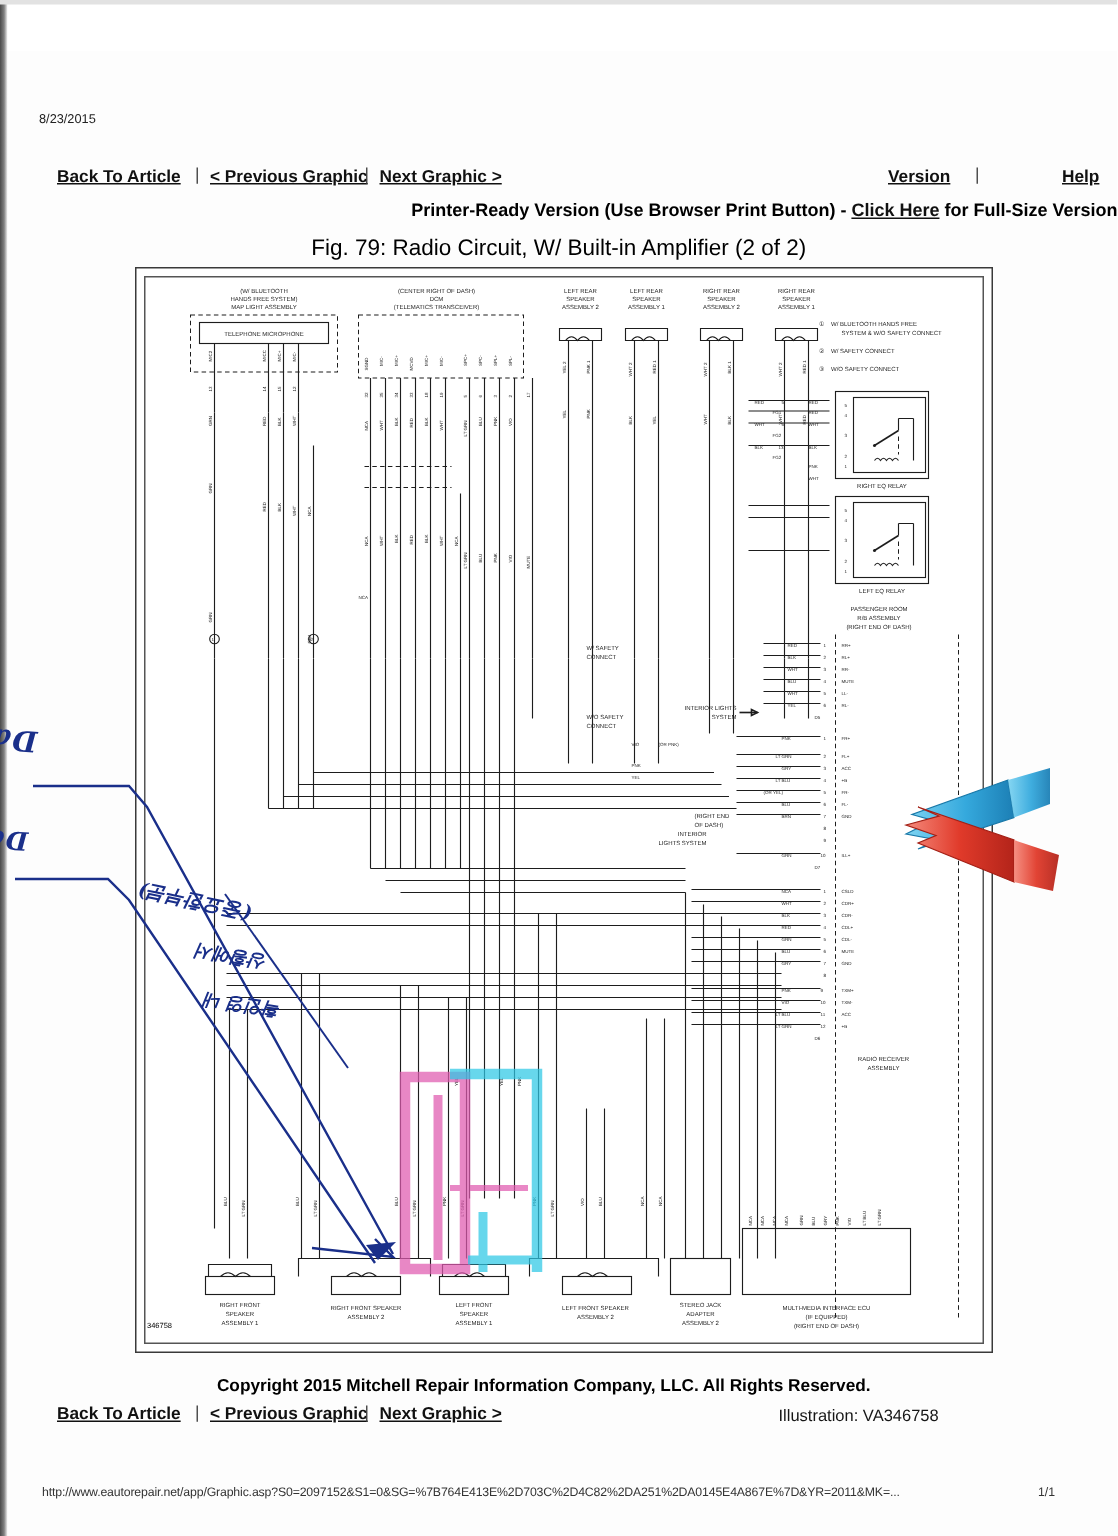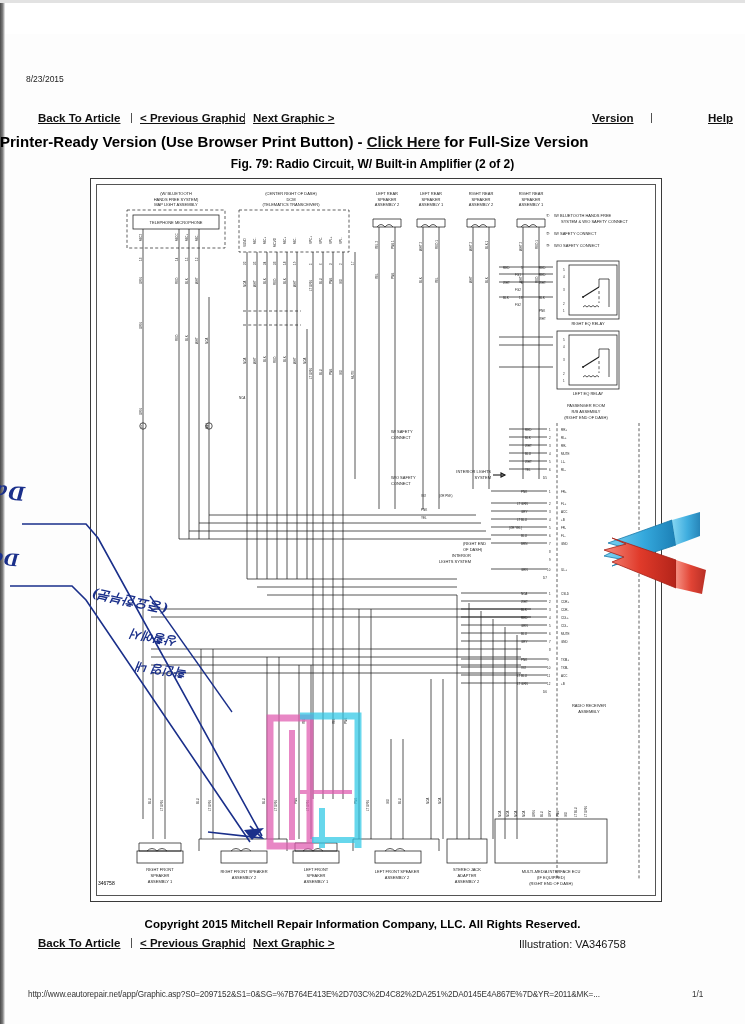--- a/index.html
+++ b/index.html
@@ -68,29 +68,29 @@
   .bnl3{left:253px;}
 
   .illus{
     position:absolute;left:519px;top:938px;
     font-size:11px;color:#161616;white-space:nowrap;
   }
 
   
   .printer-ready{
     position:absolute;left:0;top:133px;width:745px;
-    text-align:left;font-size:15px;font-weight:bold;color:#000;
+    text-align:right;font-size:12px;font-weight:bold;color:#000;
     white-space:nowrap;
   }
   .printer-ready .clickhere{
     color:#111;text-decoration:underline;cursor:pointer;
   }
   .figcap{
     position:absolute;left:0;top:157px;width:745px;
-    text-align:center;font-size:12px;font-weight:bold;color:#000;
+    text-align:center;font-size:15px;font-weight:normal;color:#000;
   }
   .copyright{
     position:absolute;left:0;top:918px;width:725px;
     text-align:center;font-size:11.5px;font-weight:bold;color:#000;
   }
 
   
   .foot-url{
     position:absolute;left:28px;top:990px;
     font-size:8.2px;color:#333;white-space:nowrap;letter-spacing:-.1px;

